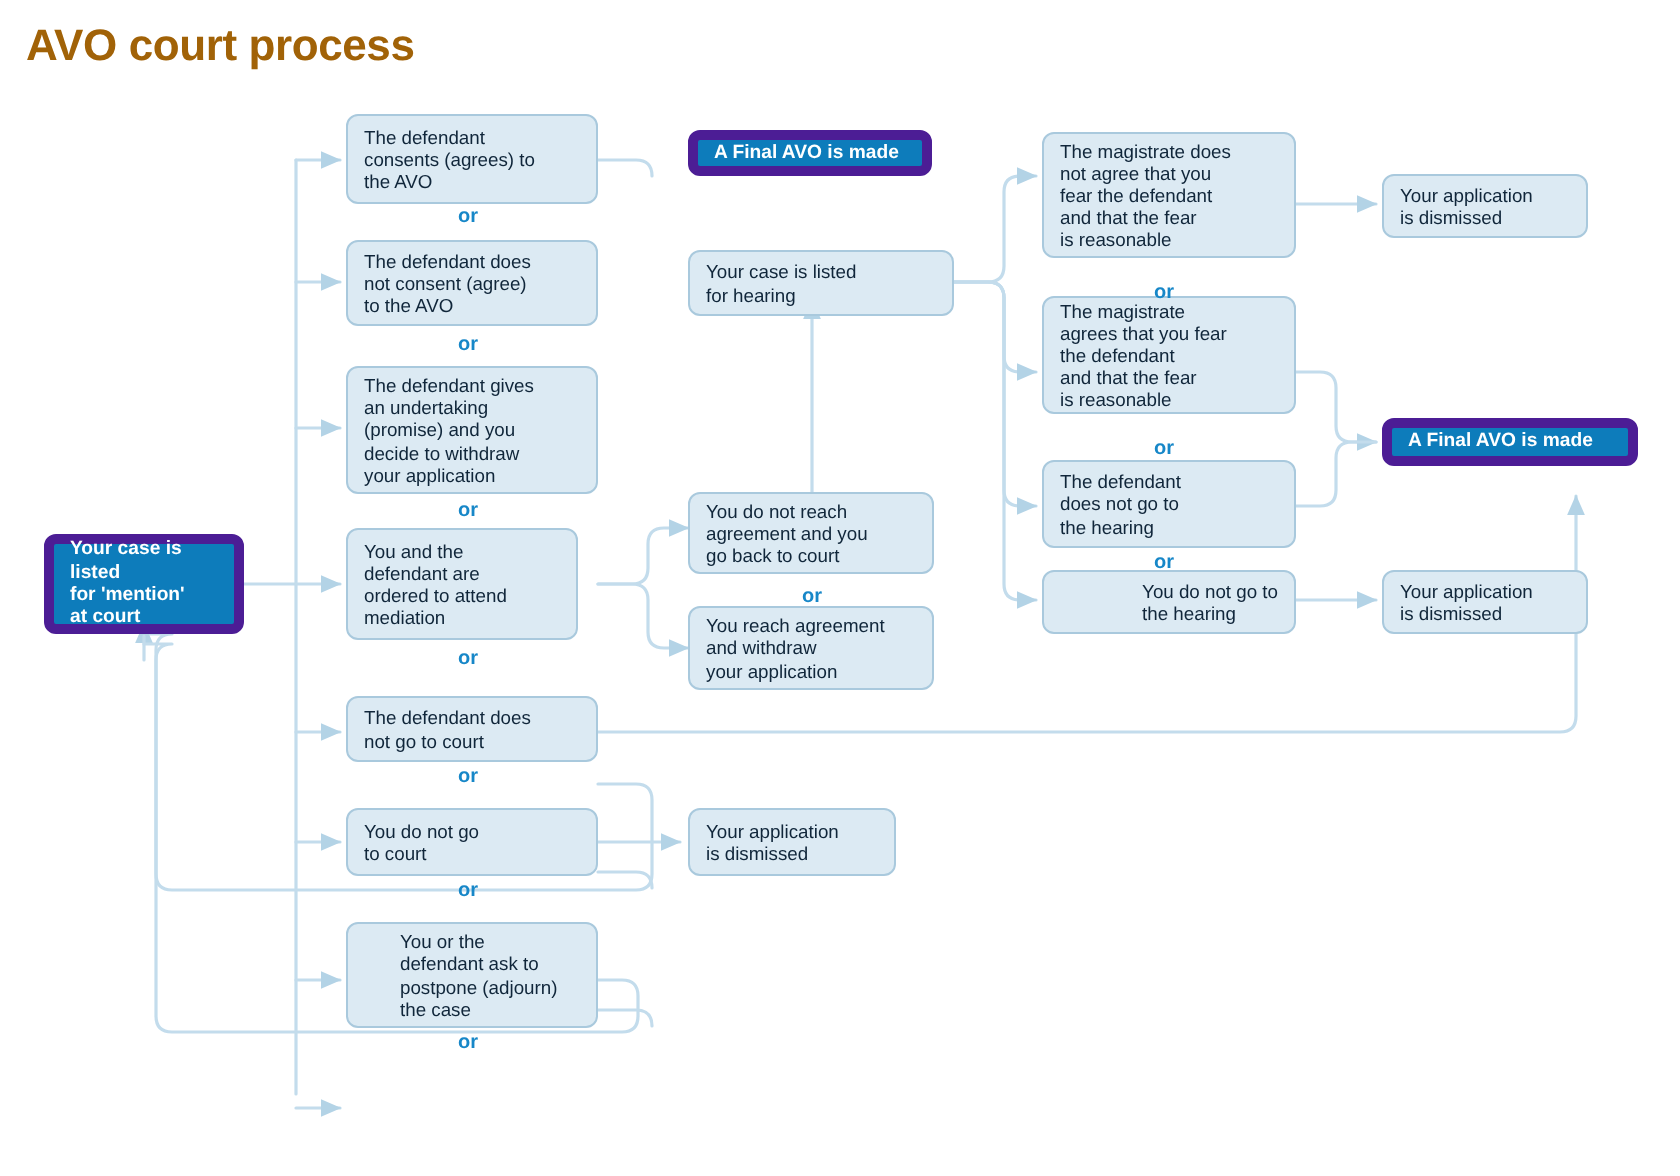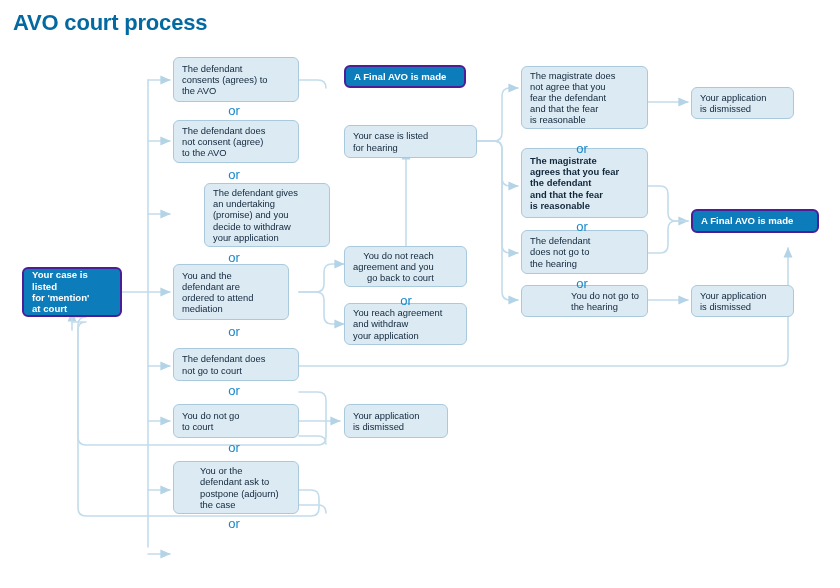--- a/index.html
+++ b/index.html
@@ -10,21 +10,21 @@
     overflow:hidden;
     position:relative;
   }
   #stage{position:absolute;inset:0;width:840px;height:588px;}
 
   #wires{position:absolute;left:0;top:0;width:840px;height:588px;pointer-events:none;}
 
   .title{
     position:absolute;left:13px;top:10px;
     font-size:22px;font-weight:bold;letter-spacing:-0.2px;
-    color:#0369a1;
+    color:#a16207;
     white-space:nowrap;
   }
 
   .node{
     position:absolute;
     box-sizing:border-box;
     border-radius:6px;
     display:flex;align-items:center;
     padding:5px 8px;
   }
@@ -35,31 +35,31 @@
   }
 
   .node.light{
     background:#dceaf3;
     border:1px solid #a9c9dd;
     color:#10263a;
     font-size:9.4px;
   }
   .node.dark{
     background:#0d7cbb;
-    border:2px solid #4c1d95;
+    border:5px solid #4c1d95;
     color:#ffffff;
     font-size:9.6px;
     font-weight:600;
     box-shadow:0 0 0 1px rgba(255,255,255,0.0);
   }
 
   .orlabel{
     position:absolute;
-    font-size:13px;
-    font-weight:normal;
+    font-size:10px;
+    font-weight:bold;
     color:#1787c8;
     transform:translateX(-50%);
   }
 </style>
 </head>
 <body>
 
 <div id="stage">
 
   <div class="title">AVO court process</div>
@@ -128,21 +128,21 @@
 consents (agrees) to
 the AVO</span>
   </div>
 
   <div class="node light" style="left:173px;top:120px;width:126px;height:43px;">
     <span class="txt">The defendant does
 not consent (agree)
 to the AVO</span>
   </div>
 
-  <div class="node light" style="left:173px;top:183px;width:126px;height:64px;margin-left:31px;">
+  <div class="node light" style="left:173px;top:183px;width:126px;height:64px;">
     <span class="txt">The defendant gives
 an undertaking
 (promise) and you
 decide to withdraw
 your application</span>
   </div>
 
   <div class="node light" style="left:173px;top:264px;width:116px;height:56px;">
     <span class="txt">You and the
 defendant are
@@ -170,21 +170,21 @@
 
   <div class="node dark" style="left:344px;top:65px;width:122px;height:23px;">
     <span class="txt">A Final AVO is made</span>
   </div>
 
   <div class="node light" style="left:344px;top:125px;width:133px;height:33px;">
     <span class="txt">Your case is listed
 for hearing</span>
   </div>
 
-  <div class="node light" style="left:344px;top:246px;width:123px;height:41px;text-align:right;">
+  <div class="node light" style="left:344px;top:246px;width:123px;height:41px;">
     <span class="txt">You do not reach
 agreement and you
 go back to court</span>
   </div>
 
   <div class="node light" style="left:344px;top:303px;width:123px;height:42px;align-items:center;">
     <span class="txt">You reach agreement
 and withdraw
 your application</span>
   </div>
@@ -195,21 +195,21 @@
   </div>
 
   <div class="node light" style="left:521px;top:66px;width:127px;height:63px;">
     <span class="txt">The magistrate does
 not agree that you
 fear the defendant
 and that the fear
 is reasonable</span>
   </div>
 
-  <div class="node light" style="left:521px;top:148px;width:127px;height:70px;font-weight:bold;">
+  <div class="node light" style="left:521px;top:148px;width:127px;height:59px;">
     <span class="txt">The magistrate
 agrees that you fear
 the defendant
 and that the fear
 is reasonable</span>
   </div>
 
   <div class="node light" style="left:521px;top:230px;width:127px;height:44px;">
     <span class="txt">The defendant
 does not go to

